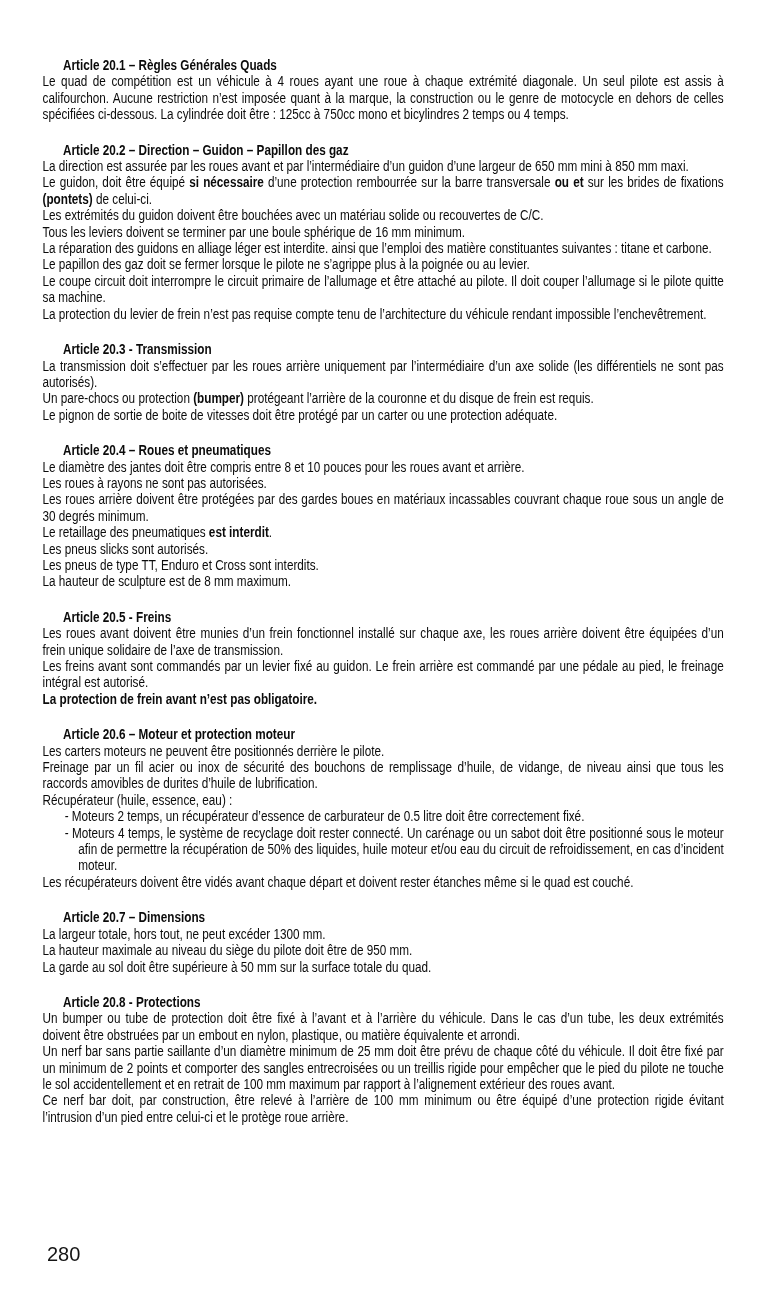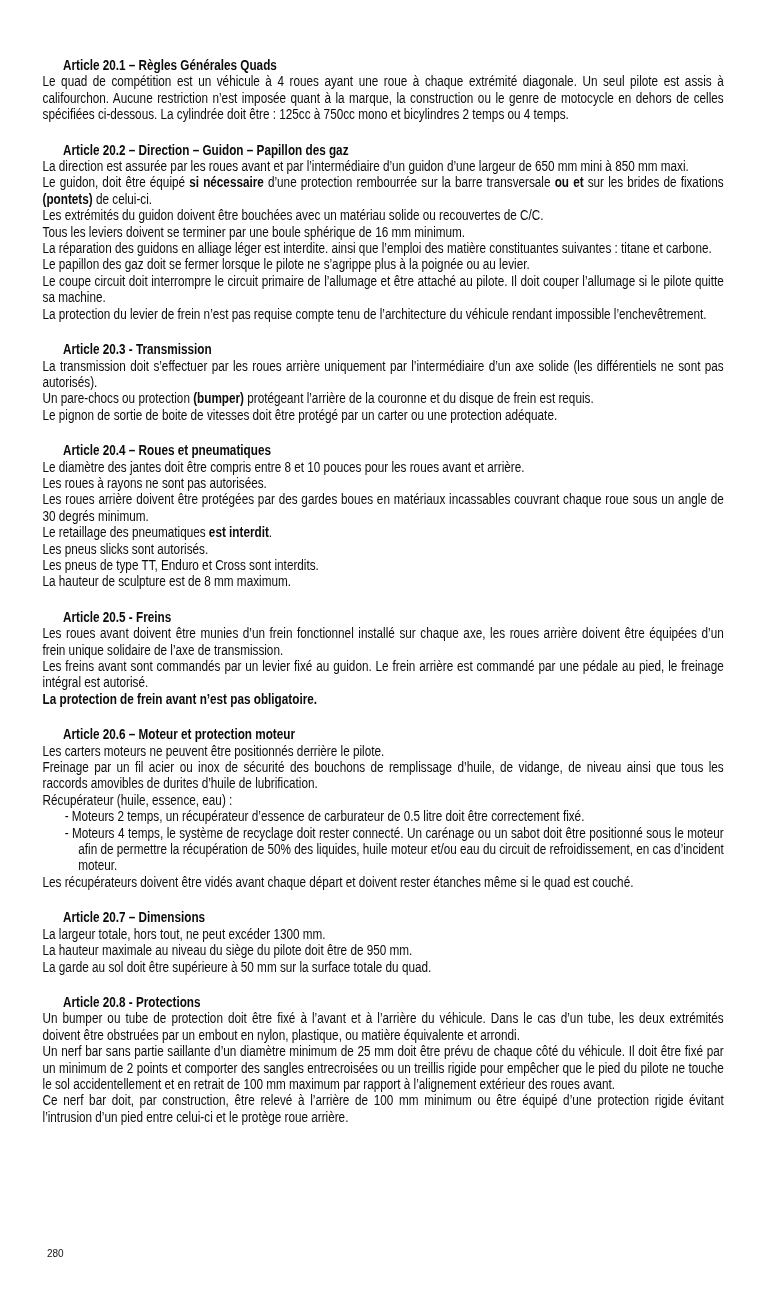--- a/index.html
+++ b/index.html
@@ -43,21 +43,21 @@
   }
   .para.list {
     padding-left: 42px;
     text-indent: -16px;
   }
   .b { font-weight: bold; }
   .page-number {
     position: absolute;
     left: 47px;
     top: 1245px;
-    font-size: 10px;
+    font-size: 20px;
     line-height: 18px;
     color: #151515;
   }
 </style>
 </head>
 <body>
 
 <div class="page">
   <div class="doc-body">
       <section class="article">

